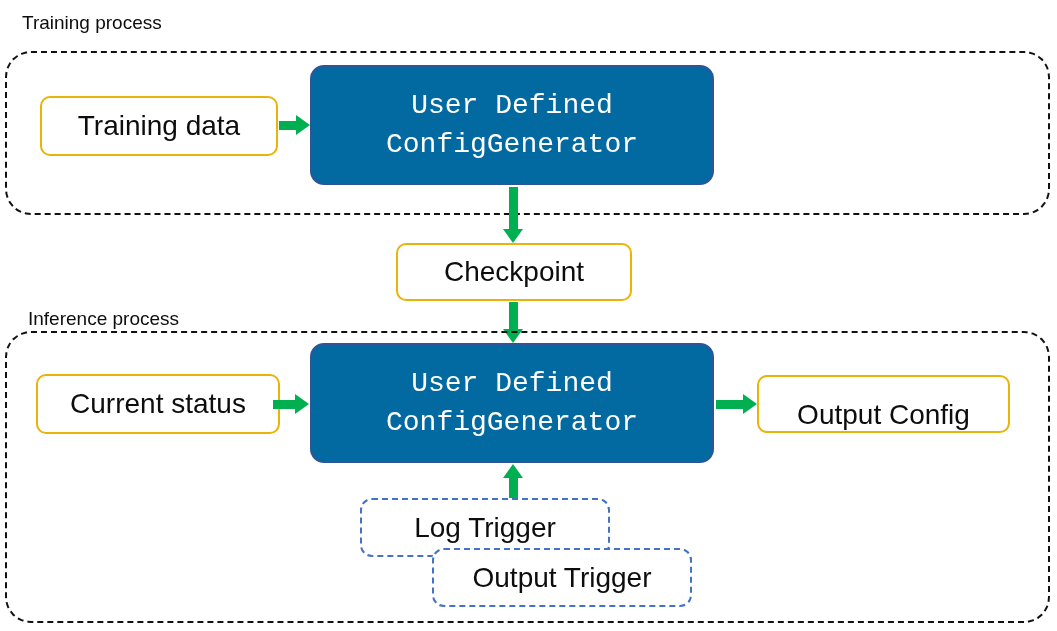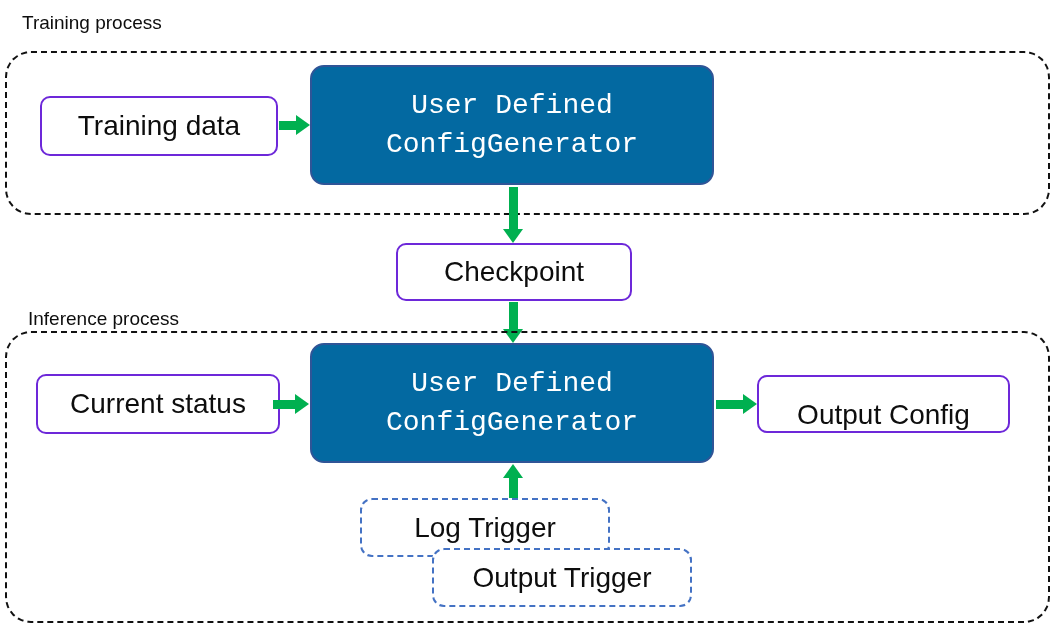--- a/index.html
+++ b/index.html
@@ -30,21 +30,21 @@
     display: flex;
     flex-direction: column;
     align-items: center;
     justify-content: center;
     text-align: center;
     font-size: 28px;
     box-sizing: border-box;
     background: #ffffff;
   }
   .white-node {
-    border: 2px solid #6d28d9;
+    border: 2px solid #eab308;
     border-radius: 10px;
     color: #0d0d0d;
   }
   .blue-node {
     background: #0369a1;
     border: 2px solid #2F5597;
     border-radius: 14px;
     color: #ffffff;
     line-height: 39px;
     font-family: Liberation Mono, monospace;

